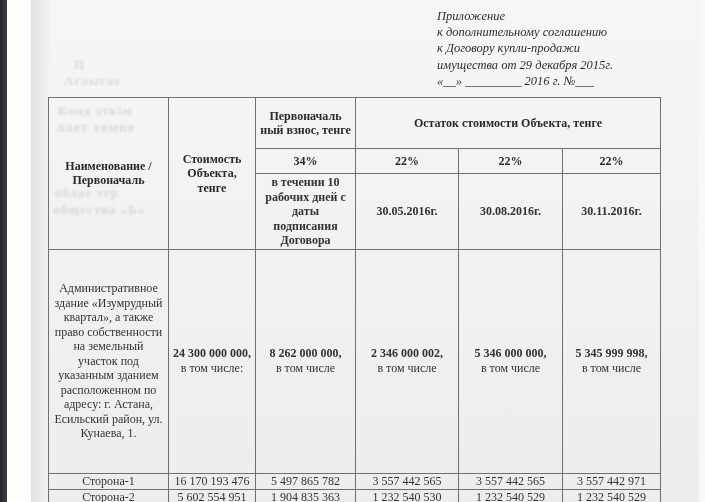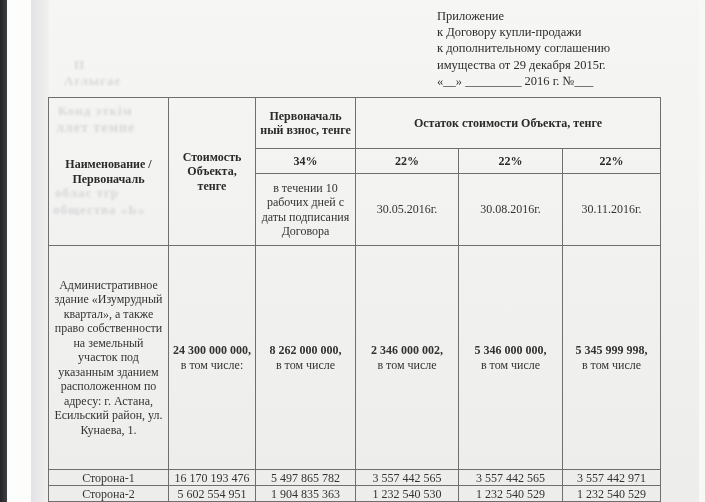--- a/index.html
+++ b/index.html
@@ -10,40 +10,40 @@
     font-family:"Liberation Serif","DejaVu Serif",serif;color:#2f2f2f;
   }
   .edge-dark{position:absolute;left:0;top:0;width:7px;height:502px;
     background:linear-gradient(90deg,#232528,#3e4045);}
   .edge-white{position:absolute;left:7px;top:0;width:24px;height:502px;background:#fdfdfc;}
   .edge-gray{position:absolute;left:31px;top:0;width:18px;height:502px;
     background:linear-gradient(90deg,#e2e2e6,#f1f1ef);}
   .right-band{position:absolute;right:0;top:0;width:6px;height:502px;background:#f8f8f7;}
 
   .doc-header{position:absolute;left:437px;top:8px;width:255px;
-    font-size:12.5px;line-height:16.2px;color:#2d2d2d;}
+    font-size:12.5px;line-height:16.2px;color:#2d2d2d;font-style:italic;}
 
   .ghost{position:absolute;color:rgba(70,70,100,0.16);filter:blur(1.1px);
     font-size:13px;font-weight:bold;letter-spacing:1px;white-space:nowrap;}
   .g1{left:74px;top:57px;}
   .g2{left:64px;top:73px;}
   .g3{left:58px;top:103px;}
   .g4{left:56px;top:120px;font-size:14px;}
   .g5{left:55px;top:185px;}
   .g6{left:53px;top:202px;}
 
   table.grid{position:absolute;left:48px;top:97px;border-collapse:collapse;
     table-layout:fixed;font-size:12px;color:#333;}
   table.grid td{border:1px solid #6f6f6f;text-align:center;vertical-align:middle;
     padding:1px 4px;line-height:14.5px;overflow:hidden;overflow-wrap:break-word;}
   .b{font-weight:bold;color:#2a2a2a;}
   tr.rA{height:51px;}
   tr.rB{height:25px;}
   tr.rB td{padding:0 2px;line-height:15px;}
-  tr.rC{height:72px;}
+  tr.rC{height:72px;font-weight:bold;}
   tr.rMain{height:224px;}
   td.name-cell{padding:0 9px;line-height:14.6px;}
   tr.rS{height:16px;}
   tr.rS td{white-space:nowrap;padding:0 0;line-height:14px;overflow:visible;}
   tr.rS4{height:20px;}
   .num{white-space:nowrap;line-height:15px;font-weight:bold;}
   .note{line-height:15px;}
 </style>
 </head>
 <body>
@@ -57,22 +57,22 @@
 
   <div class="ghost g1">П</div>
   <div class="ghost g2">Аглыгае</div>
   <div class="ghost g3">Конд эткім</div>
   <div class="ghost g4">ллет темпе</div>
   <div class="ghost g5">облас тгр</div>
   <div class="ghost g6">общества «Ь»</div>
 
   <div class="doc-header">
     <div>Приложение</div>
+    <div>к дополнительному соглашению</div>
     <div>к Договору купли-продажи</div>
-    <div>к дополнительному соглашению</div>
     <div>имущества от 29 декабря 2015г.</div>
     <div>«__» _________ 2016 г. №___</div>
   </div>
 
   <table class="grid">
     <colgroup>
       <col style="width:120px">
         <col style="width:87px">
         <col style="width:100px">
       <col style="width:103px">

